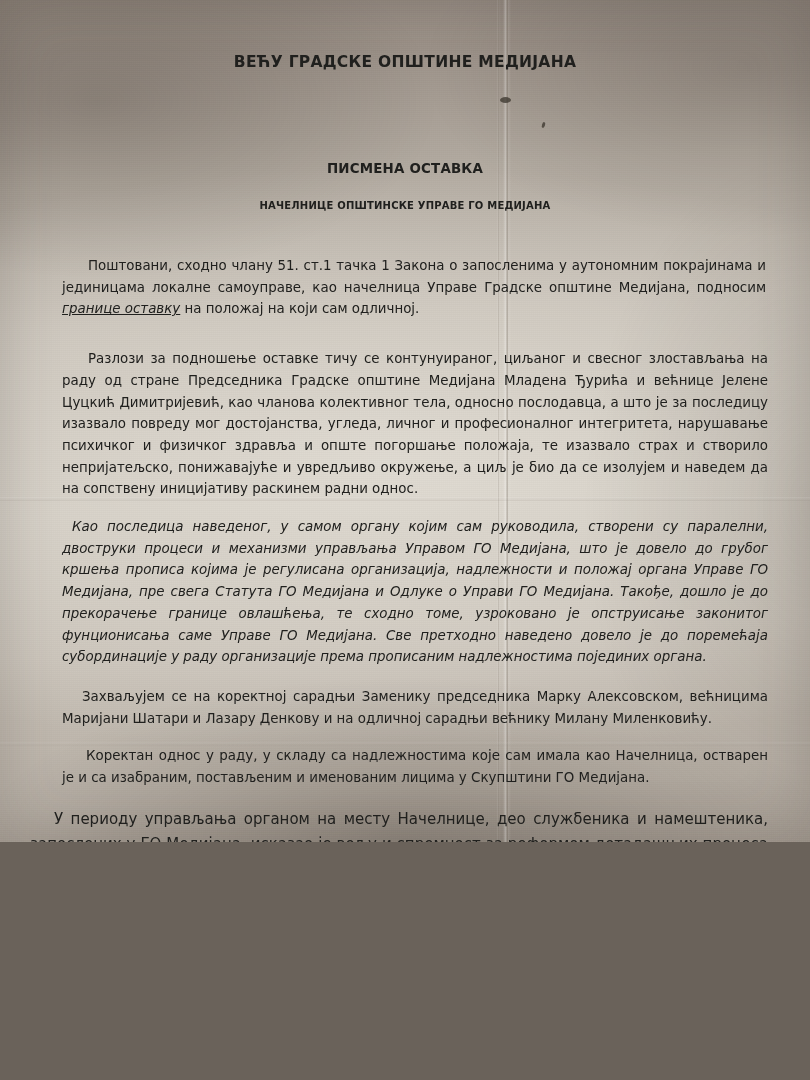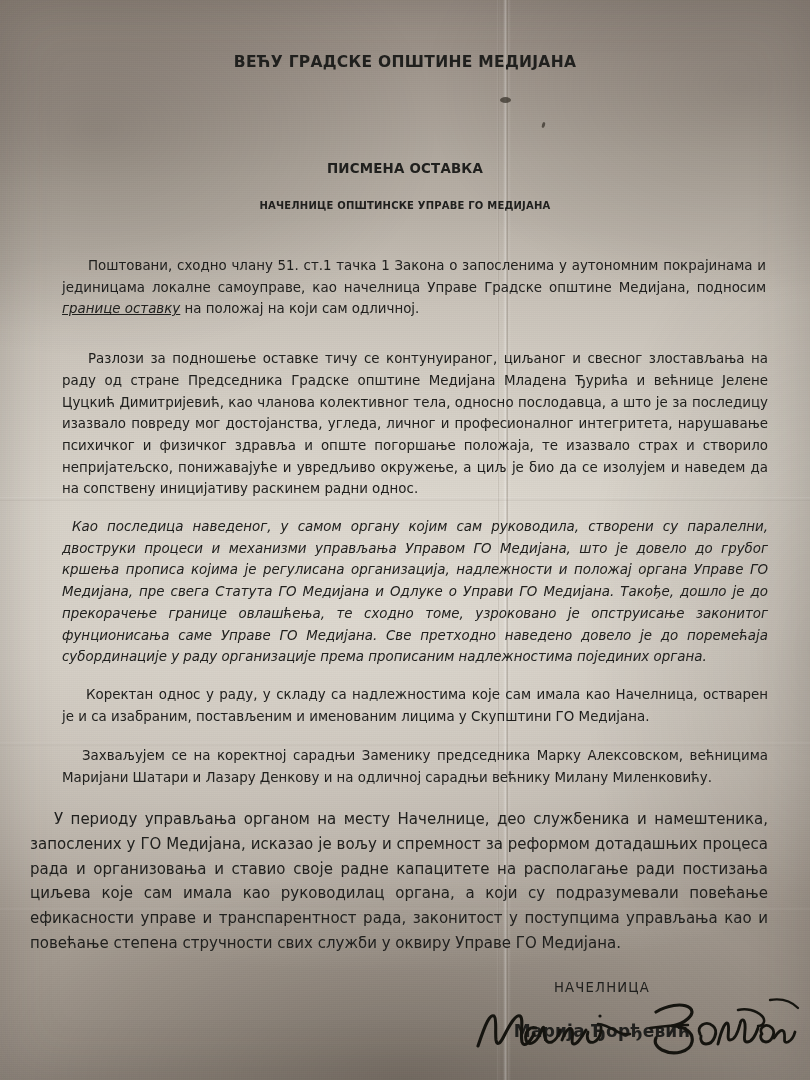--- a/index.html
+++ b/index.html
@@ -4,21 +4,21 @@
 <title>Писмена оставка</title>
 <style>
   html, body {
     margin: 0;
     padding: 0;
     background: #6a625a;
   }
   .photo {
     position: relative;
     width: 810px;
-    height: 1080px;
+    height: 842px;
     overflow: hidden;
     font-family: "DejaVu Sans", "Liberation Sans", sans-serif;
     color: #20201e;
     
     background:
       radial-gradient(ellipse 120% 45% at 48% 55%, rgba(236,232,224,0.62) 0%, rgba(236,232,224,0.30) 45%, rgba(236,232,224,0.0) 78%),
       linear-gradient(177deg,
         #948a80 0px,
         #9c9289 70px,
         #b2aaa0 190px,
@@ -201,23 +201,23 @@
     </div>
 
     <div class="body">
 
       <p class="para p1"><span>Поштовани, сходно члану 51. ст.1 тачка 1 Закона о запосленима у аутономним покрајинама и јединицама локалне самоуправе, као начелница Управе Градске општине Медијана, подносим </span><u class="sig-word">границе оставку</u><span> на положај на који сам одличној.</span></p>
 
       <p class="para p2">Разлози за подношење оставке тичу се контунуираног, циљаног и свесног злостављања на раду од стране Председника Градске општине Медијана Младена Ђурића и већнице Јелене Цуцкић Димитријевић, као чланова колективног тела, односно послодавца, а што је за последицу изазвало повреду мог достојанства, угледа, личног и професионалног интегритета, нарушавање психичког и физичког здравља и опште погоршање положаја, те изазвало страх и створило непријатељско, понижавајуће и увредљиво окружење, а циљ је био да се изолујем и наведем да на сопствену иницијативу раскинем радни однос.</p>
 
       <p class="para italic p3">Као последица наведеног, у самом органу којим сам руководила, створени су паралелни, двоструки процеси и механизми управљања Управом ГО Медијана, што је довело до грубог кршења прописа којима је регулисана организација, надлежности и положај органа Управе ГО Медијана, пре свега Статута ГО Медијана и Одлуке о Управи ГО Медијана. Такође, дошло је до прекорачење границе овлашћења, те сходно томе, узроковано је опструисање законитог фунционисања саме Управе ГО Медијана. Све претходно наведено довело је до поремећаја субординације у раду организације према прописаним надлежностима појединих органа.</p>
 
+      <p class="para p4">Захваљујем се на коректној сарадњи Заменику председника Марку Алексовском, већницима Маријани Шатари и Лазару Денкову и на одличној сарадњи већнику Милану Миленковићу.</p>
+
       <p class="para p5">Коректан однос у раду, у складу са надлежностима које сам имала као Начелница, остварен је и са изабраним, постављеним и именованим лицима у Скупштини ГО Медијана.</p>
-
-      <p class="para p4">Захваљујем се на коректној сарадњи Заменику председника Марку Алексовском, већницима Маријани Шатари и Лазару Денкову и на одличној сарадњи већнику Милану Миленковићу.</p>
 
       <p class="para p6">У периоду управљања органом на месту Начелнице, део службеника и намештеника, запослених у ГО Медијана, исказао је вољу и спремност за реформом дотадашњих процеса рада и организовања и ставио своје радне капацитете на располагање ради постизања циљева које сам имала као руководилац органа, а који су подразумевали повећање ефикасности управе  и транспарентност рада, законитост у поступцима управљања као и повећање степена стручности свих  служби у оквиру Управе ГО Медијана.</p>
 
     </div>
 
     <div class="signature-block">
       <p class="sig-role">НАЧЕЛНИЦА</p>
       <p class="sig-name">Марија Ђорђевић</p>
     </div>
 

